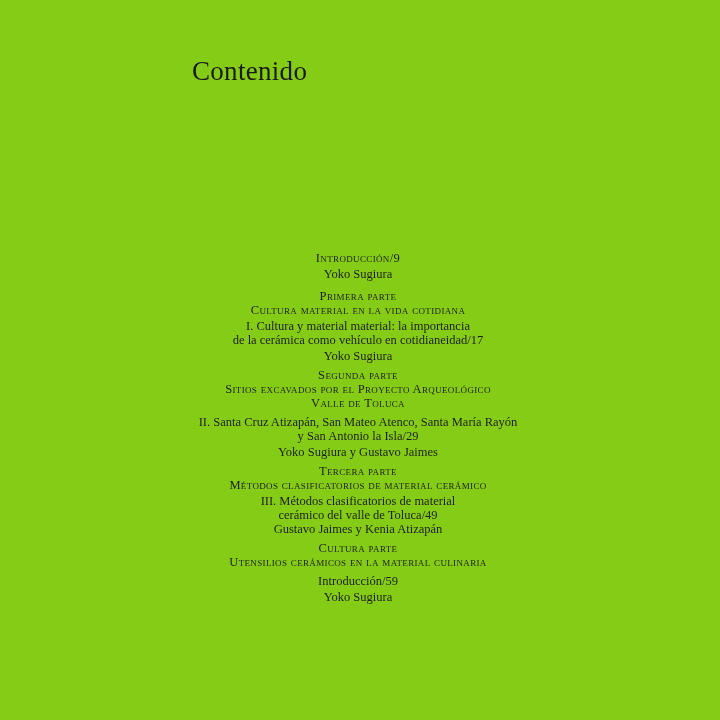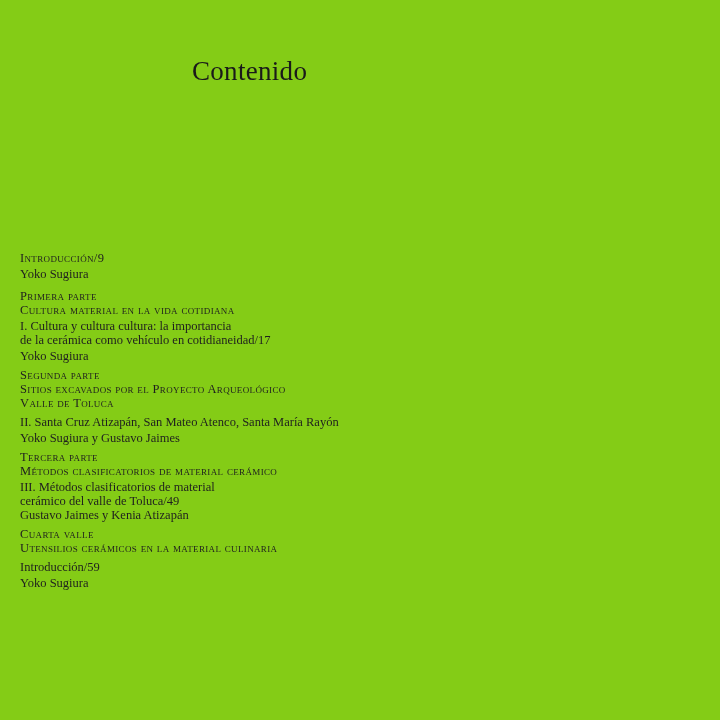--- a/index.html
+++ b/index.html
@@ -20,21 +20,21 @@
     left: 192px; top: 56px;
     font-size: 27px;
     font-weight: normal;
     letter-spacing: 0.3px;
     color: #1a1a1a;
   }
   .toc {
     position: absolute;
     top: 251px; left: 0;
     width: 716px;
-    padding-left: 20px;
+    text-align: center;
   }
   .toc-group { }
   .gap-lg { margin-top: 8px; }
   .gap-md { margin-top: 5px; }
   .gap-sm { margin-top: 2px; }
   .toc-line {
     font-size: 12.5px;
     line-height: 14px;
     color: #1f1f1f;
   }
@@ -61,49 +61,50 @@
       <div class="toc-line sc">Introducción/9</div>
       <div class="toc-line author author-first">Yoko Sugiura</div>
     </div>
 
     <div class="toc-group gap-lg">
       <div class="toc-line sc">Primera parte</div>
       <div class="toc-line sc">Cultura material en la vida cotidiana</div>
     </div>
 
     <div class="toc-group gap-sm">
-      <div class="toc-line plain">I. Cultura y cultura cultura: la importancia</div>
+      <div class="toc-line plain">I. Cultura y material material: la importancia</div>
       <div class="toc-line plain">de la cerámica como vehículo en cotidianeidad/17</div>
       <div class="toc-line author author-first">Yoko Sugiura</div>
     </div>
 
     <div class="toc-group gap-md">
       <div class="toc-line sc">Segunda parte</div>
       <div class="toc-line sc">Sitios excavados por el Proyecto Arqueológico</div>
       <div class="toc-line sc">Valle de Toluca</div>
     </div>
 
     <div class="toc-group gap-md">
       <div class="toc-line plain">II. Santa Cruz Atizapán, San Mateo Atenco, Santa María Rayón</div>
+      <div class="toc-line plain">y San Antonio la Isla/29</div>
       <div class="toc-line author author-first">Yoko Sugiura y Gustavo Jaimes</div>
     </div>
 
     <div class="toc-group gap-md">
       <div class="toc-line sc">Tercera parte</div>
       <div class="toc-line sc">Métodos clasificatorios de material cerámico</div>
     </div>
 
     <div class="toc-group gap-sm">
       <div class="toc-line plain">III. Métodos clasificatorios de material</div>
       <div class="toc-line plain">cerámico del valle de Toluca/49</div>
       <div class="toc-line author">Gustavo Jaimes y Kenia Atizapán</div>
     </div>
 
     <div class="toc-group gap-md">
-      <div class="toc-line sc">Cuarta valle</div>
+      <div class="toc-line sc">Cultura parte</div>
       <div class="toc-line sc">Utensilios cerámicos en la material culinaria</div>
     </div>
 
     <div class="toc-group gap-md">
       <div class="toc-line plain">Introducción/59</div>
       <div class="toc-line author author-first">Yoko Sugiura</div>
     </div>
 
   </div>
 </div>

